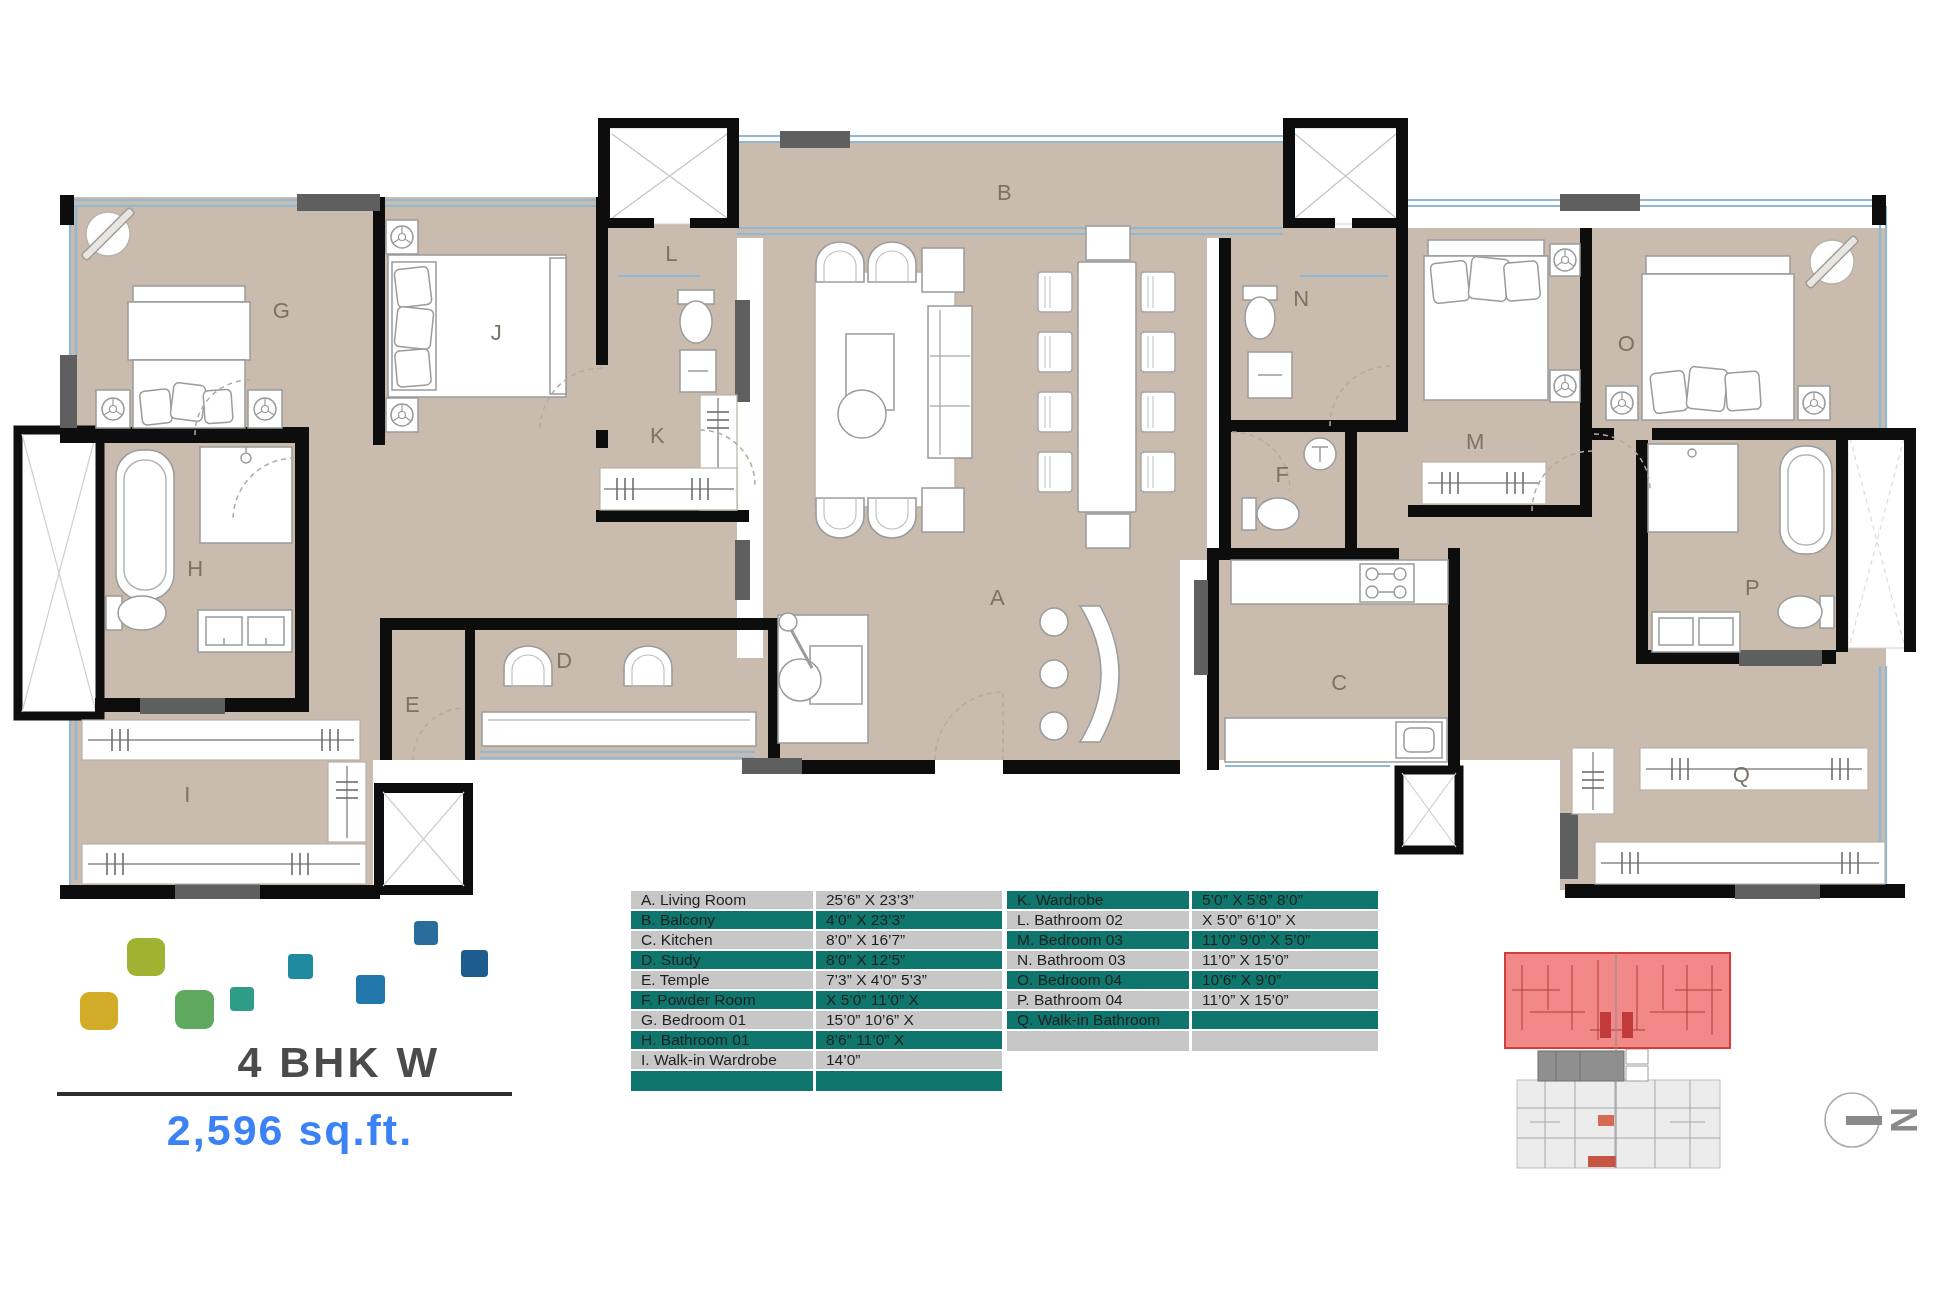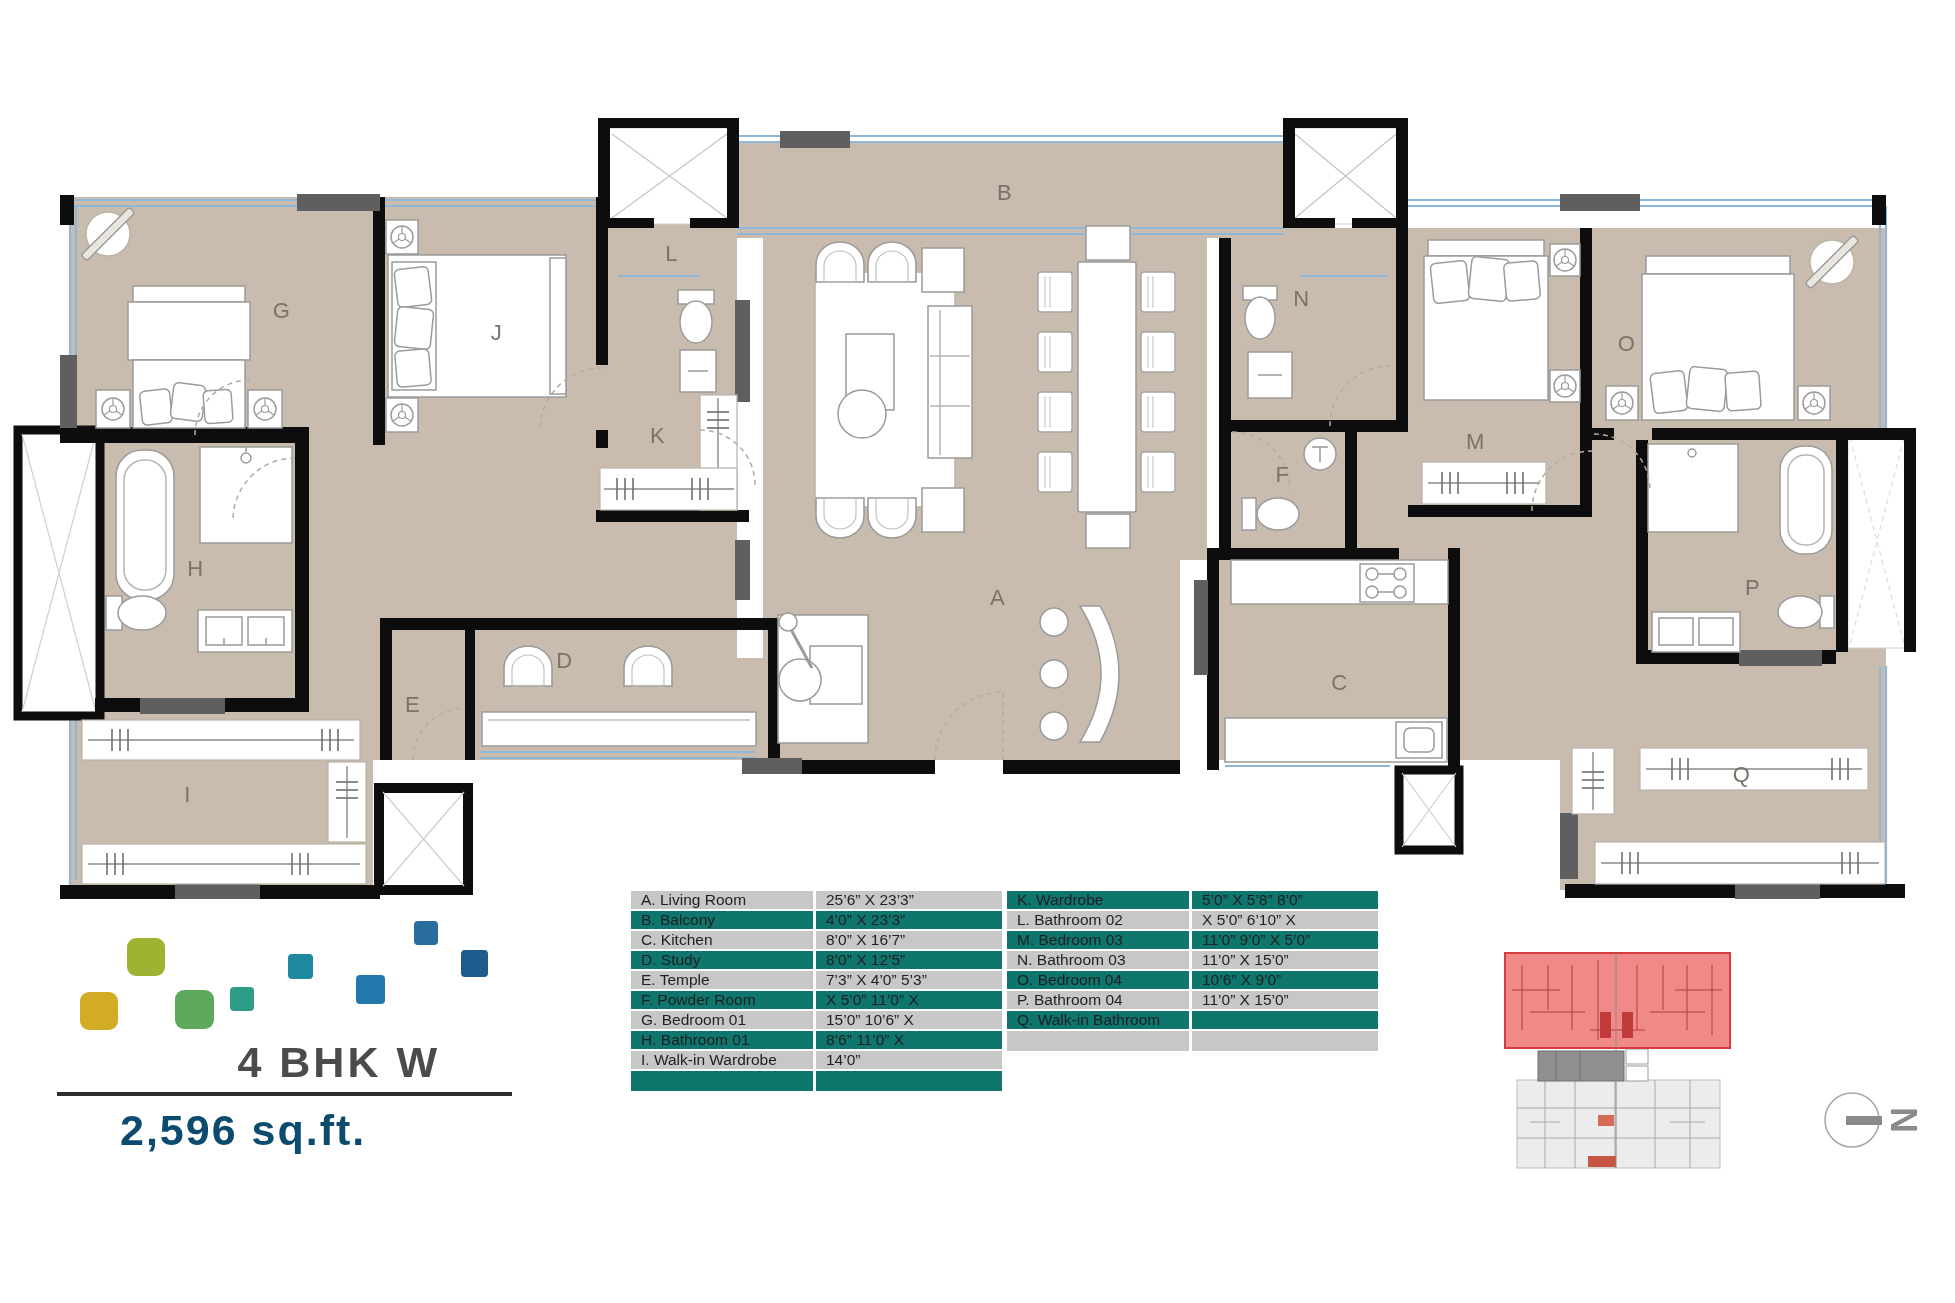--- a/index.html
+++ b/index.html
@@ -12,22 +12,22 @@
   .legend-row{display:grid;grid-template-columns:182px 186px;gap:3px;height:18px;}
   .legend-row.empty-row{height:20px;}
   .legend-cell{display:flex;align-items:center;padding-left:10px;font-size:15.5px;color:#1f1f1f;
                font-family:"Liberation Sans",sans-serif;}
   .shade-a .legend-cell{background:#c7c7c7;}
   .shade-b .legend-cell{background:#0f766e;}
   
   #logo-title{position:absolute;left:140px;top:1038px;width:300px;text-align:right;
               font-size:43px;font-weight:bold;color:#4b4b4b;letter-spacing:3px;}
   #logo-line{position:absolute;left:57px;top:1092px;width:455px;height:4px;background:#2e2e2e;}
-  #logo-area{position:absolute;left:120px;top:1106px;width:340px;text-align:left;
-             font-size:43px;font-weight:bold;color:#0c4a6e;letter-spacing:2px;}
+  #logo-area{position:absolute;left:120px;top:1106px;width:340px;text-align:center;
+             font-size:43px;font-weight:bold;color:#3b82f6;letter-spacing:2px;}
 </style>
 </head>
 <body>
 
 <div id="stage">
 
 <svg id="plan-svg" width="1955" height="1303" viewBox="0 0 1955 1303">
   <defs>
     <g id="clover">
       <circle r="11" fill="#ffffff" stroke="#9b9b9b" stroke-width="1.5"></circle>

